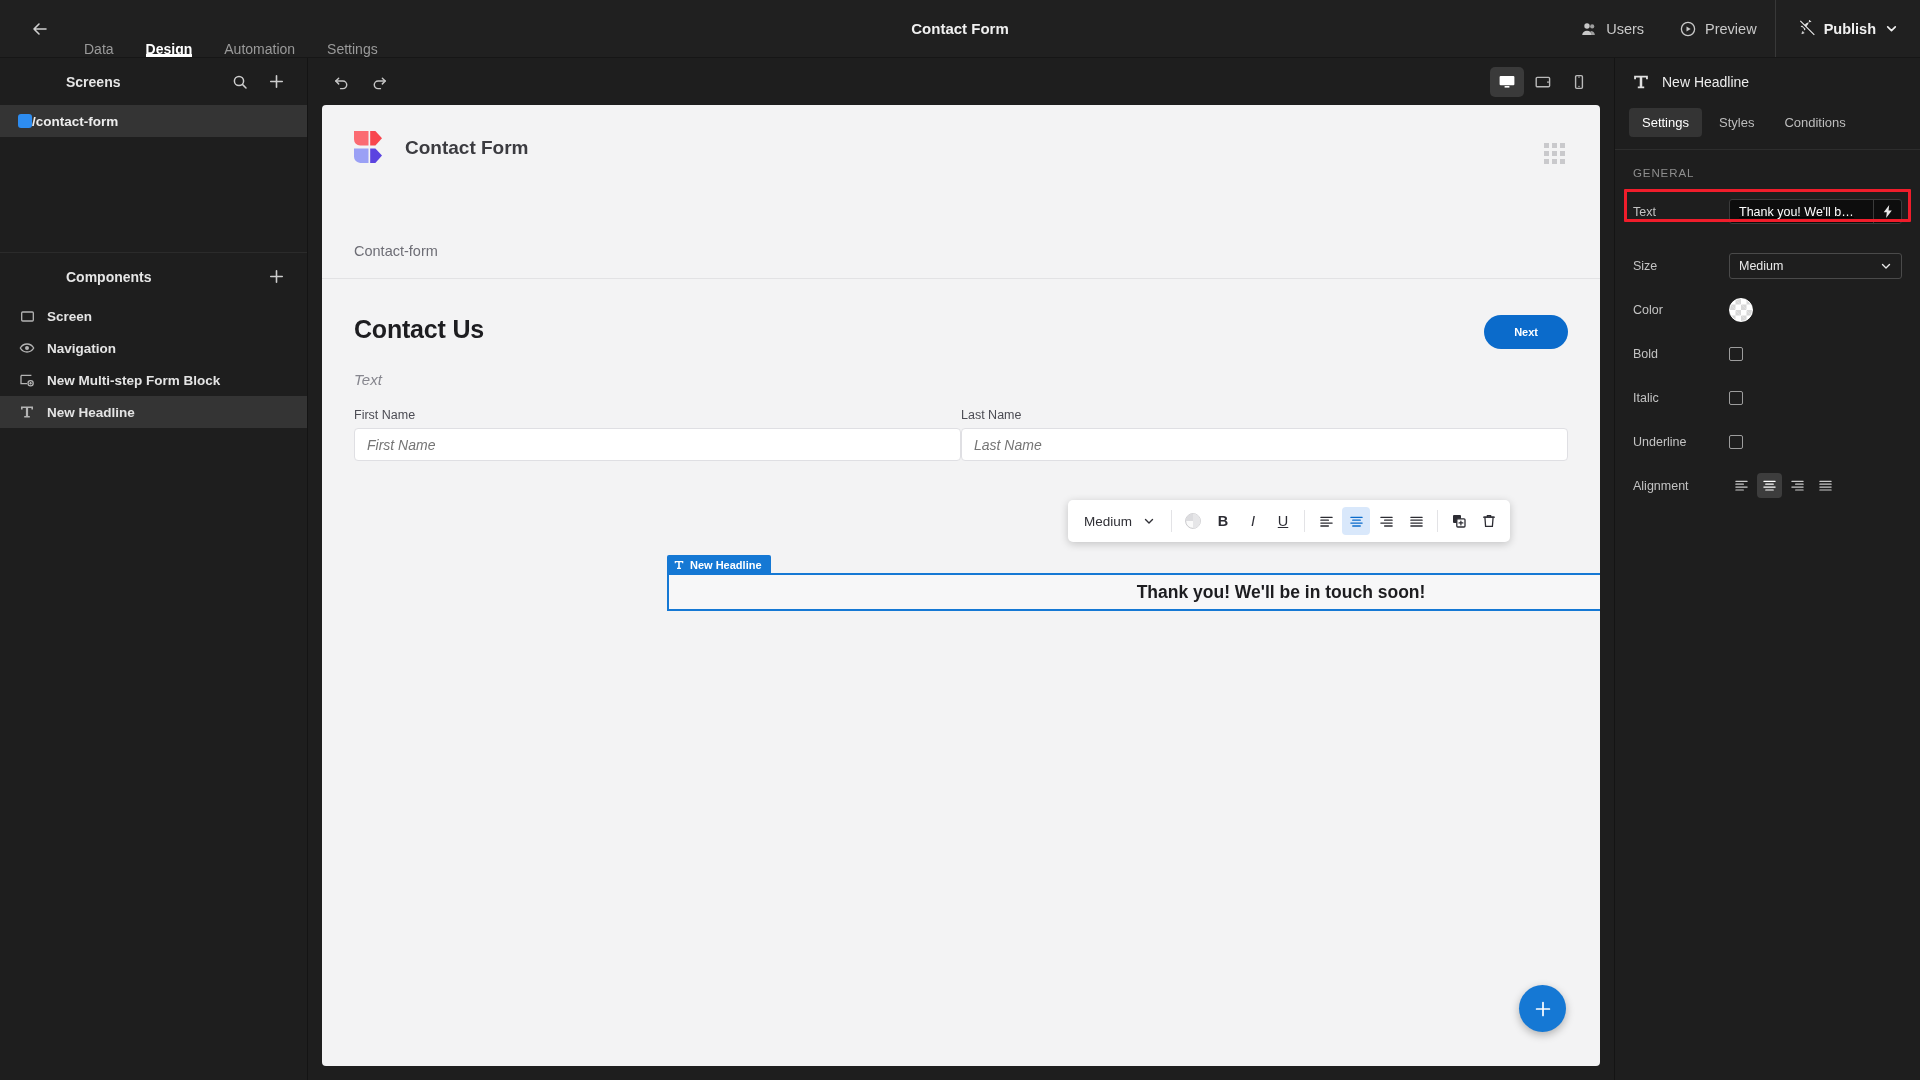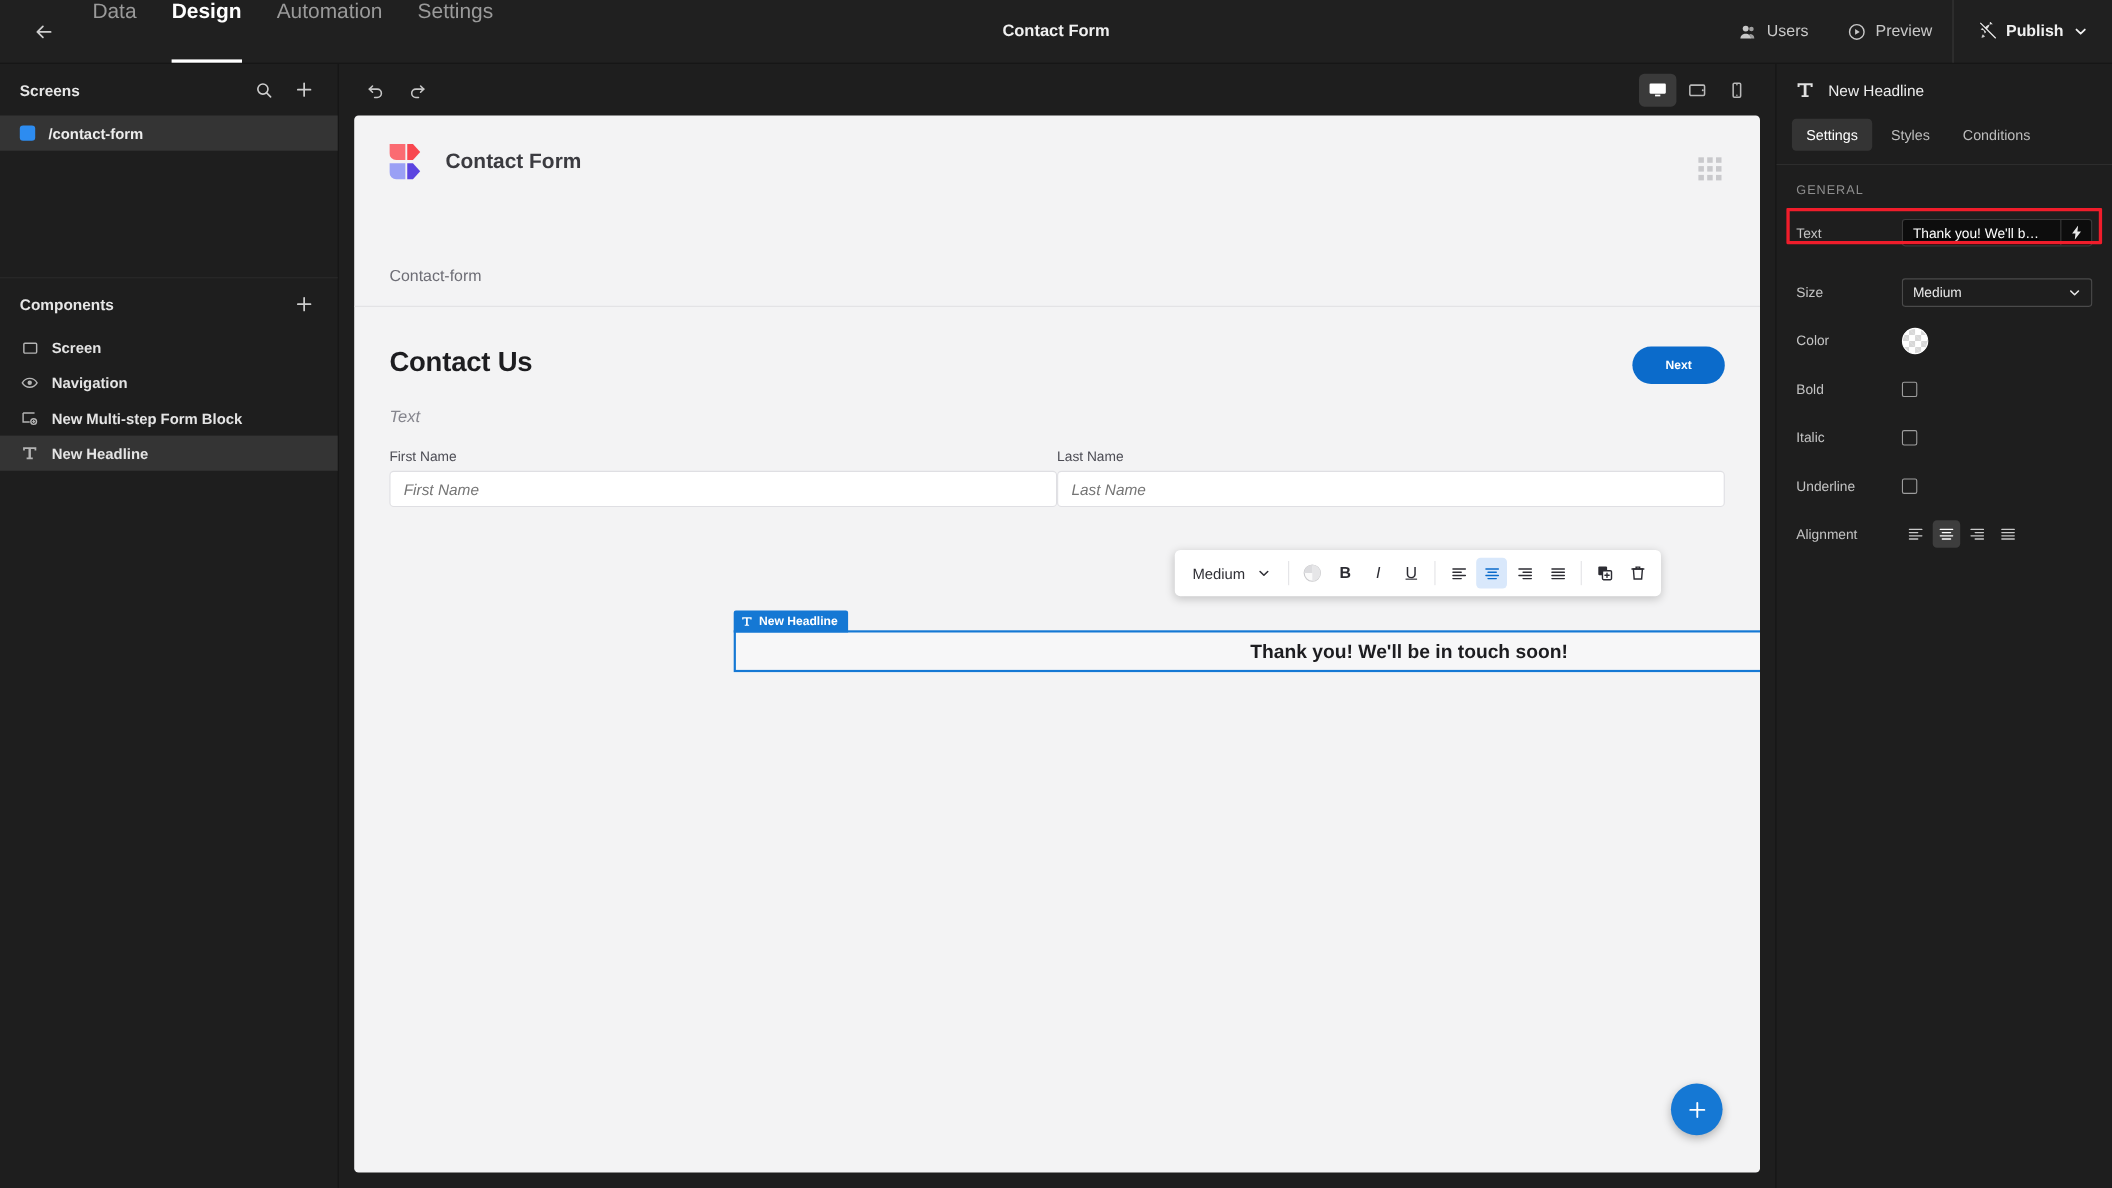--- a/index.html
+++ b/index.html
@@ -20,23 +20,23 @@
     border-bottom: 1px solid #161616;
   }
   #back-btn {
     width: 44px; height: 44px; margin-left: 18px;
     display: flex; align-items: center; justify-content: center;
     color: #cfcfcf; cursor: pointer; border-radius: 4px;
   }
   .nav-tabs { display: flex; align-items: center; height: 100%; margin-left: 6px; }
   .nav-tab {
     position: relative; height: 100%;
-    display: flex; align-items: flex-start;
+    display: flex; align-items: flex-end;
     padding: 0 16px;
-    font-size: 19px; color: #9a9a9a; cursor: pointer;
+    font-size: 14px; color: #9a9a9a; cursor: pointer;
   }
   .nav-tab.active { color: #ffffff; font-weight: bold; }
   .nav-tab.active::after {
     content: ""; position: absolute; left: 16px; right: 16px; bottom: 0;
     height: 3px; background: #ffffff;
   }
   #app-title {
     position: absolute; left: 0; right: 0; top: 0; bottom: 0;
     display: flex; align-items: center; justify-content: center;
     font-size: 15px; font-weight: bold; color: #f0f0f0;
@@ -66,29 +66,29 @@
     width: 308px; min-width: 308px;
     background: #1e1e1e;
     border-right: 1px solid #141414;
     display: flex; flex-direction: column;
   }
   .panel-header {
     height: 47px; display: flex; align-items: center;
     padding: 0 18px; gap: 10px;
   }
   .panel-header .ph-title {
-    font-size: 14px; color: #e6e6e6; font-weight: bold; flex: 1;
+    font-size: 14px; color: #e6e6e6; font-weight: bold; flex: 1; margin-left: 48px;
   }
   .ph-icon {
     width: 26px; height: 26px; display: flex; align-items: center; justify-content: center;
     color: #cdcdcd; cursor: pointer; border-radius: 3px;
   }
   #screens-section { border-bottom: 1px solid #2b2b2b; padding-bottom: 0; }
   .screen-row {
-    height: 32px; display: flex; align-items: center; gap: 12px;
+    height: 32px; display: flex; align-items: center; 
     padding: 0 18px; cursor: pointer;
     font-size: 13.5px; color: #ededed; font-weight: bold;
   }
   .screen-row.selected { background: #343434; }
   .screen-swatch {
     width: 14px; height: 14px; border-radius: 3px; background: #2d8cf0;
   }
   #screens-spacer { height: 115px; }
 
   .comp-row {

